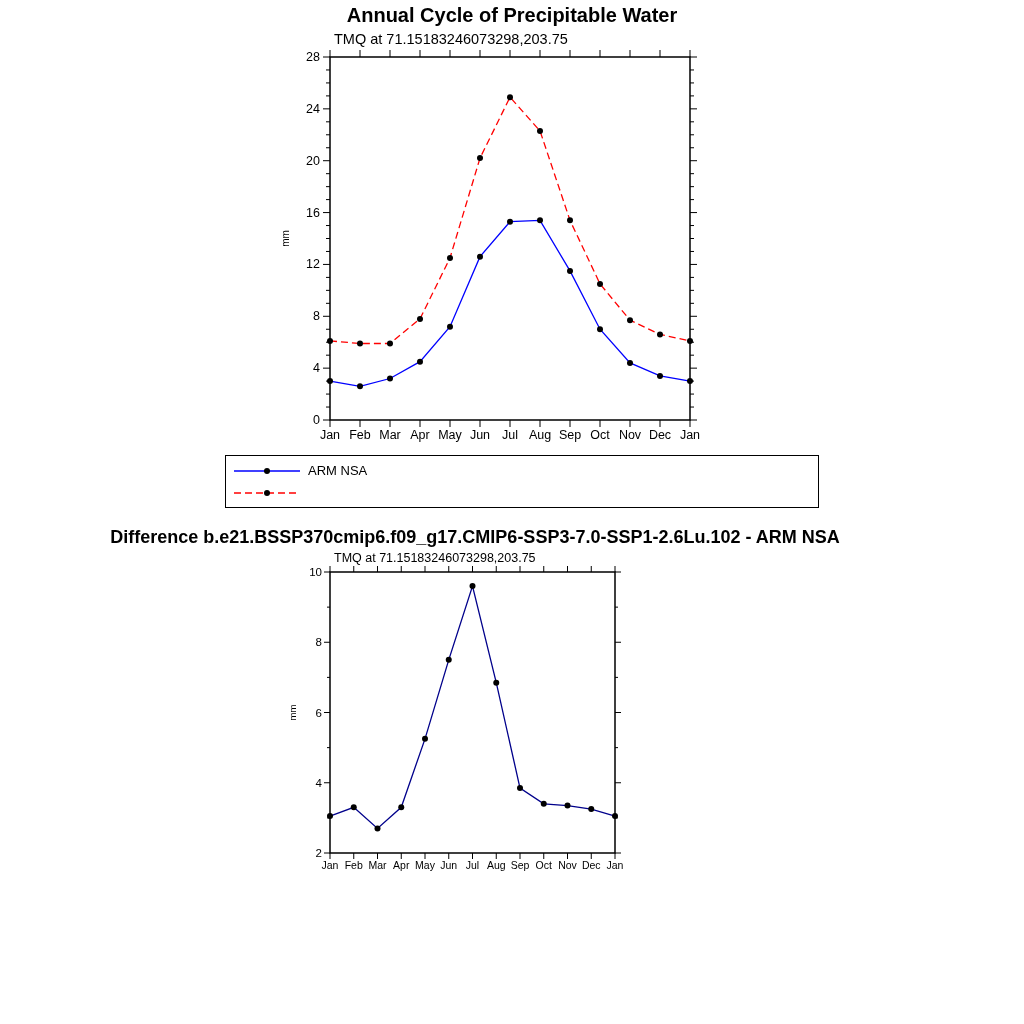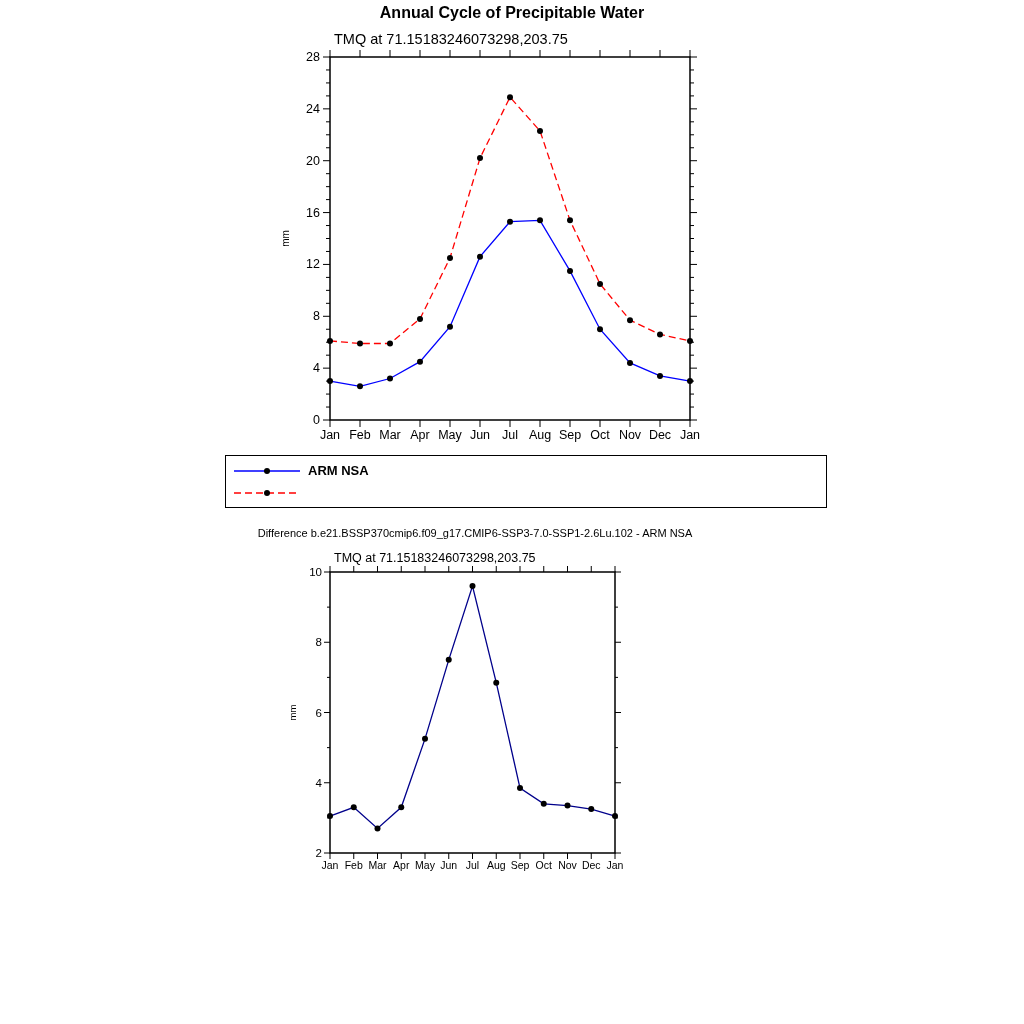--- a/index.html
+++ b/index.html
@@ -10,29 +10,29 @@
     overflow: hidden;
   }
   .canvas {
     position: absolute; left: 0; top: 0;
     width: 1024px; height: 1024px;
     background: #ffffff;
   }
   #charts-svg { position: absolute; left: 0; top: 0; }
   svg text { font-family: "Liberation Sans", sans-serif; }
   .chart-title { position: absolute; color: #000; white-space: nowrap; text-align: right; }
-  #title1 { top: 4px; left: 0; width: 1024px; text-align: center; font-size: 16px; font-weight: bold; }
+  #title1 { top: 4px; left: 0; width: 1024px; text-align: center; font-size: 20px; font-weight: bold; }
   #subtitle1 { top: 31px; left: 334px; font-size: 14.5px; font-weight: normal; }
-  #title2 { top: 527px; left: 0; width: 950px; text-align: center; font-size: 11px; font-weight: normal; }
+  #title2 { top: 527px; left: 0; width: 950px; text-align: center; font-size: 18px; font-weight: bold; }
   #subtitle2 { top: 551px; left: 334px; font-size: 12.5px; font-weight: normal; }
   .legend {
     position: absolute; left: 225px; top: 455px; width: 578px;
     border: 1px solid #000; background: #fff;
-    padding: 4px 16px 4px 6px;
-    display: flex; flex-direction: column; gap: 1px; font-weight: bold;
+    padding: 4px 8px 4px 6px;
+    display: flex; flex-direction: column; gap: 1px;
   }
   .legend-row { display: flex; align-items: center; height: 21px; }
   .legend-sample { width: 70px; height: 14px; flex: 0 0 70px; }
   .legend-label { font-size: 13px; color: #000; margin-left: 6px; white-space: nowrap; }
 </style>
 </head>
 <body>
 
 <div class="canvas">
 

